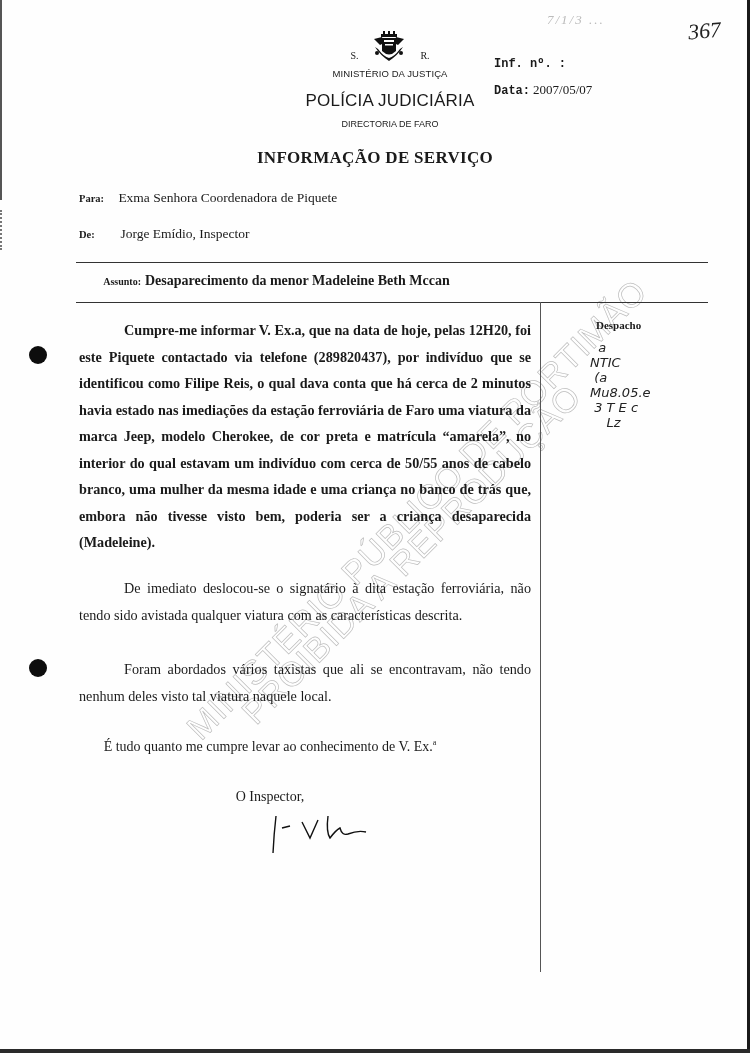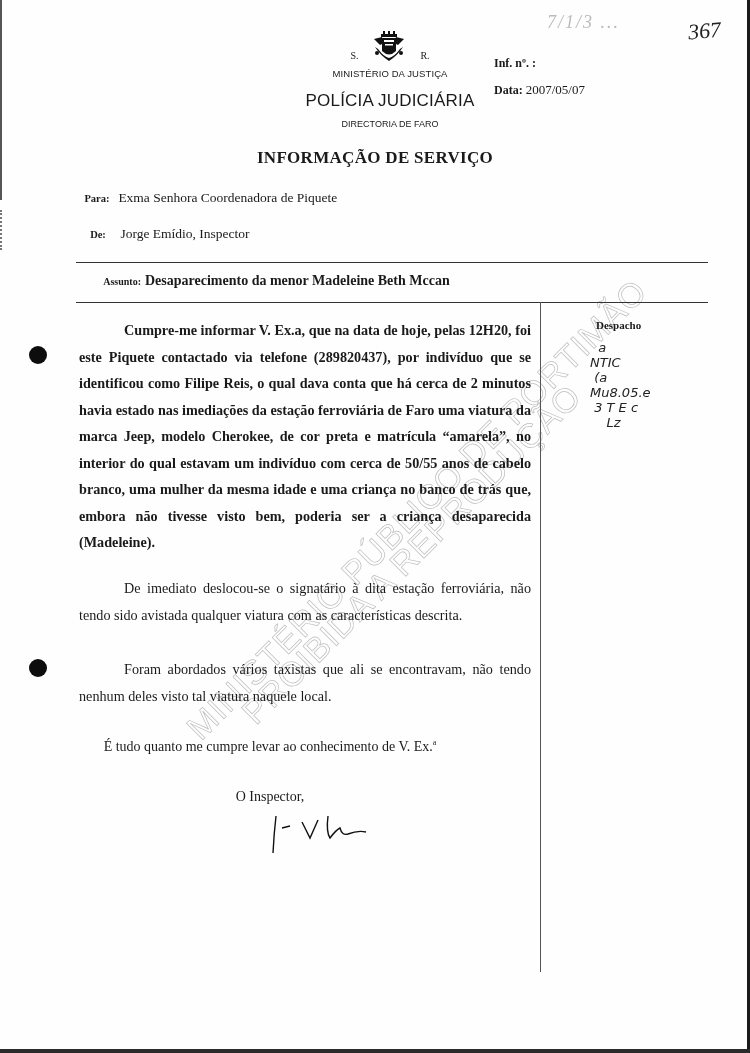--- a/index.html
+++ b/index.html
@@ -13,29 +13,29 @@
   .header-block { position: absolute; left: 290px; top: 30px; width: 200px; text-align: center; }
   .crest-row { display: flex; justify-content: center; align-items: center; gap: 14px; height: 36px; }
   .crest-letter { font-family: "Liberation Serif", serif; font-size: 10px; margin-top: 14px; }
   .crest { width: 34px; height: 34px; }
   .ministry { font-family: "Liberation Sans", sans-serif; font-size: 9.5px; margin-top: 2px; letter-spacing: 0.1px; }
   .agency { font-family: "Liberation Sans", sans-serif; font-size: 17px; margin-top: 12px; letter-spacing: 0.2px; }
   .directorate { font-family: "Liberation Sans", sans-serif; font-size: 9px; margin-top: 8px; }
 
   .inf-block { position: absolute; left: 494px; top: 56px; font-size: 12px; }
   .inf-block .row { height: 26px; }
-  .inf-block b { font-weight: bold; }
+  .inf-block b { font-weight: bold; font-family: Liberation Mono, monospace; }
   .date-val { font-size: 13px; }
 
-  .hw-top1 { position: absolute; left: 547px; top: 12px; font-size: 18px; color: #bbb; font-style: italic; letter-spacing: 2px; }
+  .hw-top1 { position: absolute; left: 547px; top: 12px; font-size: 13px; color: #bbb; font-style: italic; letter-spacing: 2px; }
   .hw-top2 { position: absolute; left: 688px; top: 18px; font-size: 22px; font-style: italic; color: #222; transform: rotate(-5deg); }
 
   .doc-title { position: absolute; left: 0; width: 750px; top: 148px; text-align: center; font-weight: bold; font-size: 17px; letter-spacing: 0.3px; }
 
-  .field { position: absolute; left: 79px; font-size: 13.5px; text-align: center; }
+  .field { position: absolute; left: 79px; font-size: 13.5px; }
   .field .lbl { font-weight: bold; font-size: 10.5px; display: inline-block; }
   .f-para { top: 190px; }
   .f-para .lbl { width: 36px; }
   .f-de { top: 226px; }
   .f-de .lbl { width: 38px; }
 
   .hr1 { position: absolute; left: 76px; top: 262px; width: 632px; height: 0; border-top: 1.3px solid #333; }
   .f-assunto { position: absolute; left: 79px; top: 271px; text-align: right; }
   .f-assunto .lbl { font-weight: bold; font-size: 10px; width: 62px; display: inline-block; }
   .f-assunto .val { font-weight: bold; font-size: 14px; }

